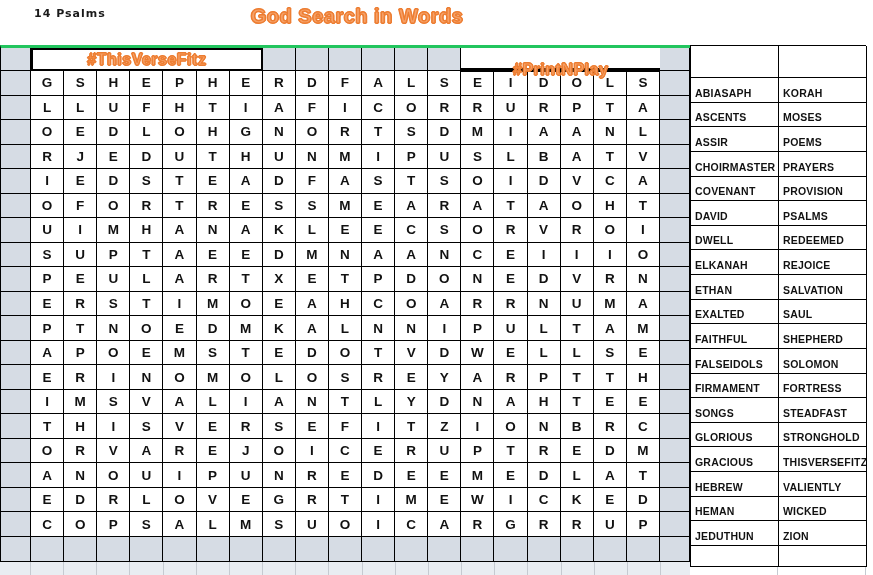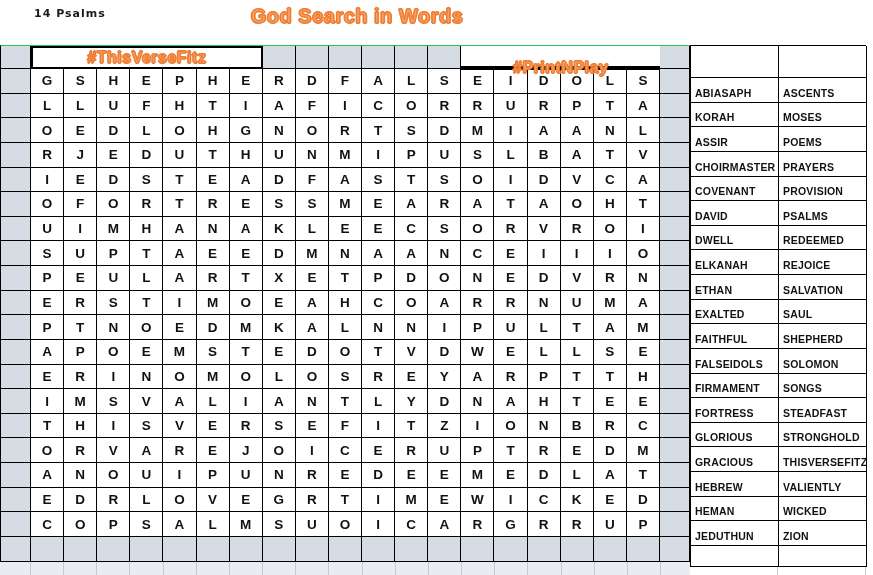--- a/index.html
+++ b/index.html
@@ -43,21 +43,21 @@
     background:#fff;
     background-image:linear-gradient(to right, transparent 87px, #c5cad1 87px, #c5cad1 88px, transparent 88px);
     border-right:1px solid #c5cad1;
   }
   
   #puzzle-table{
     position:absolute; left:0; top:45px; width:690px; height:517px;
     display:grid;
     grid-template-columns:30px repeat(19, 1fr) 30px;
     grid-template-rows:23px repeat(19, 1fr) 25px;
-    border-top:1px solid #22c55e; border-left:1px solid #000;
+    border-top:3px solid #22c55e; border-left:1px solid #000;
     background:#fff;
   }
   .cell{ border-right:1px solid #000; border-bottom:1px solid #000; }
   .gray{ background:var(--gray); }
   .letter{
     display:flex; align-items:center; justify-content:center;
     font-size:13.5px; font-weight:600; color:#111;
   }
   .hashtag-box{
     border:2px solid #000; background:#fff; z-index:2;
@@ -527,22 +527,22 @@
       <div class="cell gray"></div>
       <div class="cell gray"></div>
       <div class="cell gray"></div>
       <div class="cell gray"></div>
       <div class="cell gray"></div>
     </div>
   <div id="word-table">
       <div class="cell word-cell"></div>
       <div class="cell word-cell"></div>
       <div class="cell word-cell">ABIASAPH</div>
+      <div class="cell word-cell">KORAH</div>
       <div class="cell word-cell">ASCENTS</div>
-      <div class="cell word-cell">KORAH</div>
       <div class="cell word-cell">MOSES</div>
       <div class="cell word-cell">ASSIR</div>
       <div class="cell word-cell">POEMS</div>
       <div class="cell word-cell">CHOIRMASTER</div>
       <div class="cell word-cell">PRAYERS</div>
       <div class="cell word-cell">COVENANT</div>
       <div class="cell word-cell">PROVISION</div>
       <div class="cell word-cell">DAVID</div>
       <div class="cell word-cell">PSALMS</div>
       <div class="cell word-cell">DWELL</div>
@@ -551,22 +551,22 @@
       <div class="cell word-cell">REJOICE</div>
       <div class="cell word-cell">ETHAN</div>
       <div class="cell word-cell">SALVATION</div>
       <div class="cell word-cell">EXALTED</div>
       <div class="cell word-cell">SAUL</div>
       <div class="cell word-cell">FAITHFUL</div>
       <div class="cell word-cell">SHEPHERD</div>
       <div class="cell word-cell">FALSEIDOLS</div>
       <div class="cell word-cell">SOLOMON</div>
       <div class="cell word-cell">FIRMAMENT</div>
+      <div class="cell word-cell">FORTRESS</div>
       <div class="cell word-cell">SONGS</div>
-      <div class="cell word-cell">FORTRESS</div>
       <div class="cell word-cell">STEADFAST</div>
       <div class="cell word-cell">GLORIOUS</div>
       <div class="cell word-cell">STRONGHOLD</div>
       <div class="cell word-cell">GRACIOUS</div>
       <div class="cell word-cell">THISVERSEFITZ</div>
       <div class="cell word-cell">HEBREW</div>
       <div class="cell word-cell">VALIENTLY</div>
       <div class="cell word-cell">HEMAN</div>
       <div class="cell word-cell">WICKED</div>
       <div class="cell word-cell">JEDUTHUN</div>

